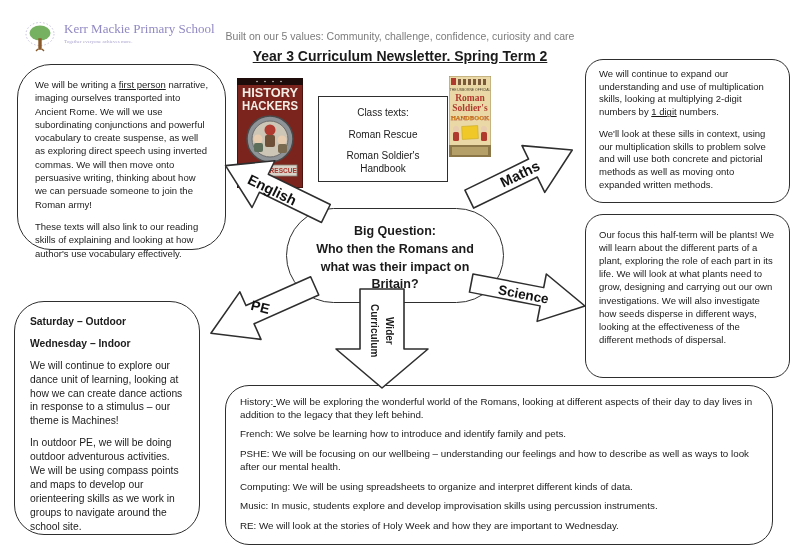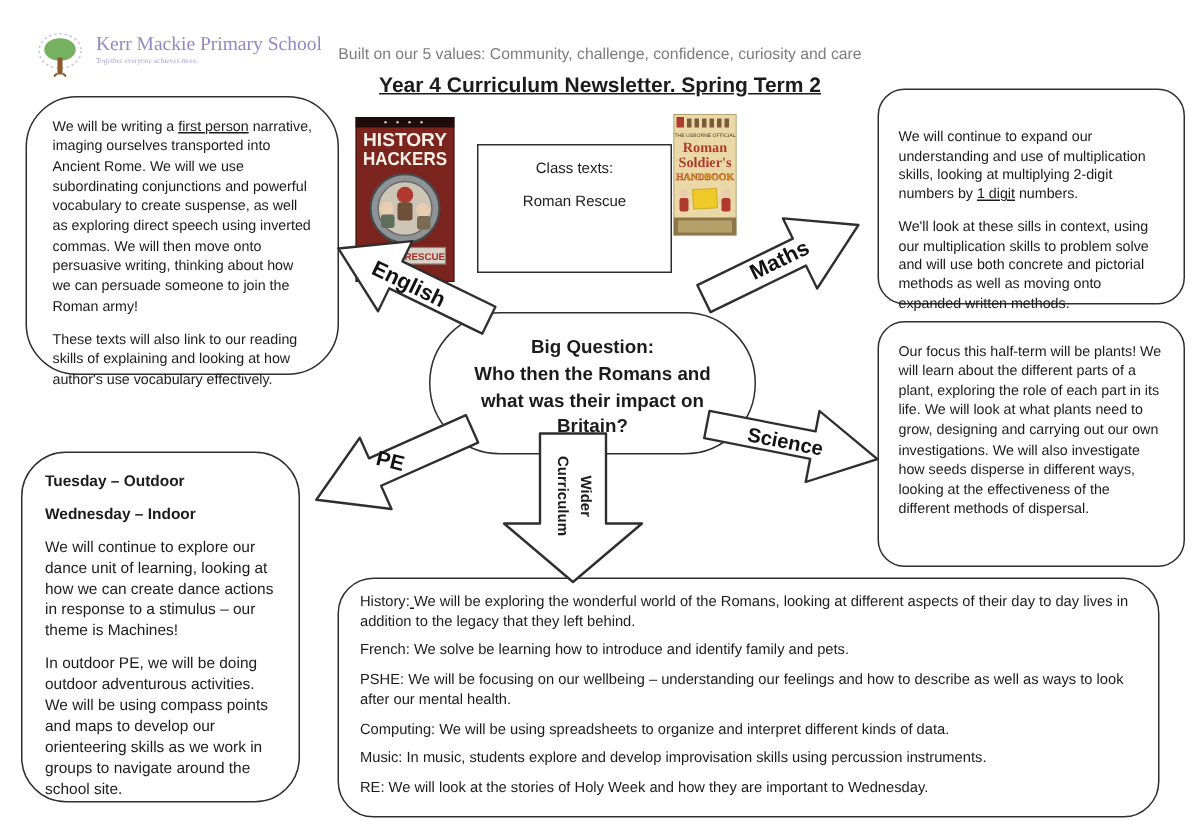--- a/index.html
+++ b/index.html
@@ -27,21 +27,21 @@
   #page-title { position:absolute; left:220px; top:48px; width:360px; text-align:center;
     font-weight:bold; font-size:14px; text-decoration:underline; z-index:3; }
 
   
   #english-box { left:17px; top:64px; width:209px; height:186px; border-radius:34px;
     padding:13px 16px 10px 17px; font-size:9.5px; line-height:1.4; }
   #class-box { left:318px; top:96px; width:130px; height:86px; border:1.5px solid #2e2e2e;
     text-align:center; font-size:10px; padding:10px 10px; line-height:1.25; }
   #class-box .ct-line { margin-bottom:9px; }
   #maths-box { left:585px; top:59px; width:205px; height:144px; border-radius:18px;
-    padding:26px 13px; font-size:9.5px; line-height:1.34; }
+    padding:8px 13px; font-size:9.5px; line-height:1.34; }
   #science-box { left:585px; top:214px; width:205px; height:164px; border-radius:18px;
     padding:13px 13px; font-size:9.5px; line-height:1.38; }
   #bigq-box { left:286px; top:208px; width:218px; height:95px; border-radius:48px;
     text-align:center; font-weight:bold; font-size:12.5px; line-height:1.42; padding-top:14px; }
   #pe-box { left:14px; top:301px; width:186px; height:234px; border-radius:30px;
     padding:13px 15px; font-size:10.3px; line-height:1.35; }
   #pe-box p { margin-bottom:8px; }
   #wider-box { left:225px; top:385px; width:548px; height:160px; border-radius:24px;
     padding:10px 14px; font-size:9.8px; line-height:1.3; }
   #wider-box p { margin-bottom:7px; }
@@ -81,30 +81,31 @@
       <path d="M15 18 L15 28 L17 28 L17 18 Z M14 28 L12 30 M18 28 L20 30" fill="#8b5a2b" stroke="#8b5a2b" stroke-width="1.4"></path>
     </svg>
   </span>
   <span class="logo-text">
     <div class="school-name">Kerr Mackie Primary School</div>
     <div class="tagline">Together everyone achieves more.</div>
   </span>
 </div>
 
 <div id="values-line">Built on our 5 values: Community, challenge, confidence, curiosity and care</div>
-<div id="page-title">Year 4 Curriculum Newsletter. Spring Term 2</div>
+<div id="page-title">Year 3 Curriculum Newsletter. Spring Term 2</div>
 
 <div id="english-box" class="box">
     <p><span>We will be writing a </span><span class="u">first person</span><span> narrative, imaging ourselves transported into Ancient Rome. We will we use subordinating conjunctions and powerful vocabulary to create suspense, as well as exploring direct speech using inverted commas. We will then move onto persuasive writing, thinking about how we can persuade someone to join the Roman army!</span></p>
     <p><span>These texts will also link to our reading skills of explaining and looking at how author's use vocabulary effectively.</span></p>
   </div>
 
 <div id="class-box" class="box">
   <div class="ct-line">Class texts:</div>
   <div class="ct-line">Roman Rescue</div>
+  <div class="ct-line">Roman Soldier's Handbook</div>
 </div>
 
 <div id="book1" class="book">
   <svg width="66" height="110" viewBox="0 0 66 110">
     <rect x="0" y="0" width="66" height="110" fill="#7b241e" stroke="#3c0f0c" stroke-width="1.5"></rect>
     <rect x="0" y="0" width="66" height="7" fill="#1e0c0a"></rect>
     <circle cx="20" cy="3.5" r="0.8" fill="#d8d2c9"></circle>
       <circle cx="28" cy="3.5" r="0.8" fill="#d8d2c9"></circle>
     <circle cx="36" cy="3.5" r="0.8" fill="#d8d2c9"></circle>
       <circle cx="44" cy="3.5" r="0.8" fill="#d8d2c9"></circle>
@@ -160,21 +161,21 @@
   </div>
 
 <div id="bigq-box" class="box">
   <div>Big Question:</div>
   <div>Who then the Romans and</div>
   <div>what was their impact on</div>
   <div>Britain?</div>
 </div>
 
 <div id="pe-box" class="box">
-    <p><span class="b">Tuesday – Outdoor</span></p>
+    <p><span class="b">Saturday – Outdoor</span></p>
     <p><span class="b">Wednesday – Indoor</span></p>
     <p><span>We will continue to explore our dance unit of learning, looking at how we can create dance actions in response to a stimulus – our theme is Machines!</span></p>
     <p><span>In outdoor PE, we will be doing outdoor adventurous activities. We will be using compass points and maps to develop our orienteering skills as we work in groups to navigate around the school site.</span></p>
   </div>
 
 <div id="wider-box" class="box">
     <p><span>History:</span><span class="u"> </span><span>We will be exploring the wonderful world of the Romans, looking at different aspects of their day to day lives in addition to the legacy that they left behind.</span></p>
     <p><span>French: We solve be learning how to introduce and identify family and pets.</span></p>
     <p><span>PSHE: We will be focusing on our wellbeing – understanding our feelings and how to describe as well as ways to look after our mental health.</span></p>
     <p><span>Computing: We will be using spreadsheets to organize and interpret different kinds of data.</span></p>

